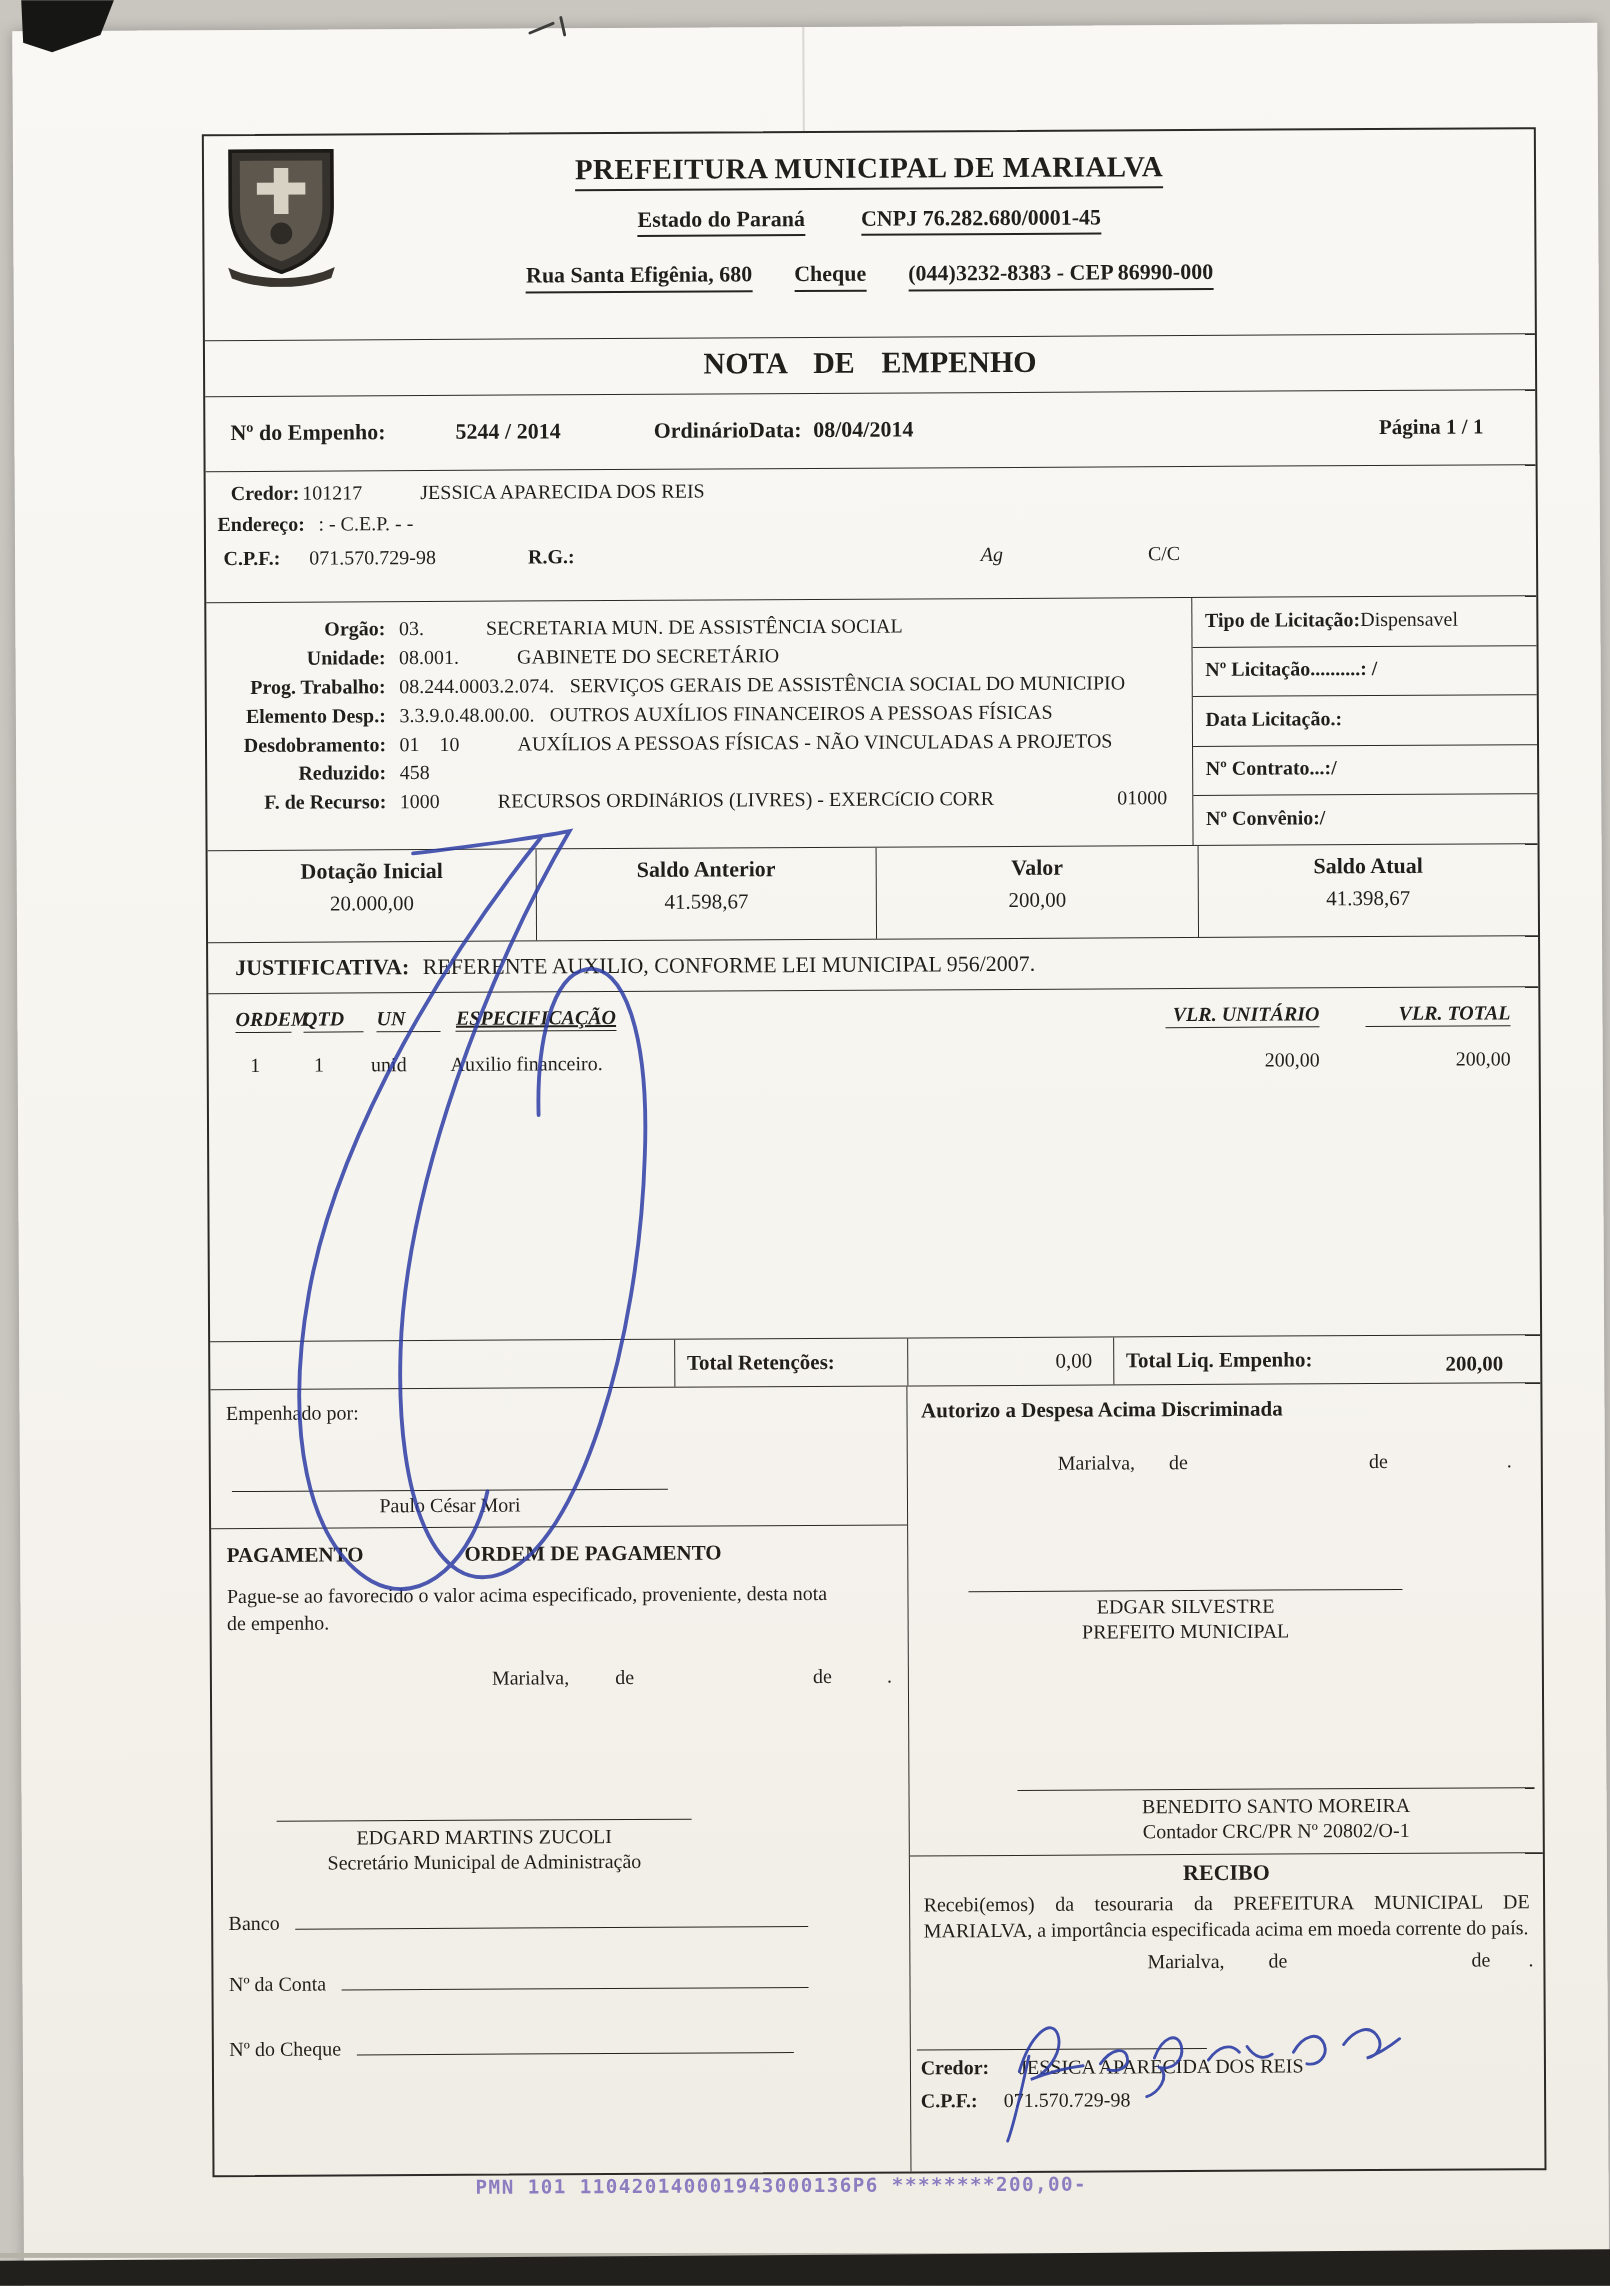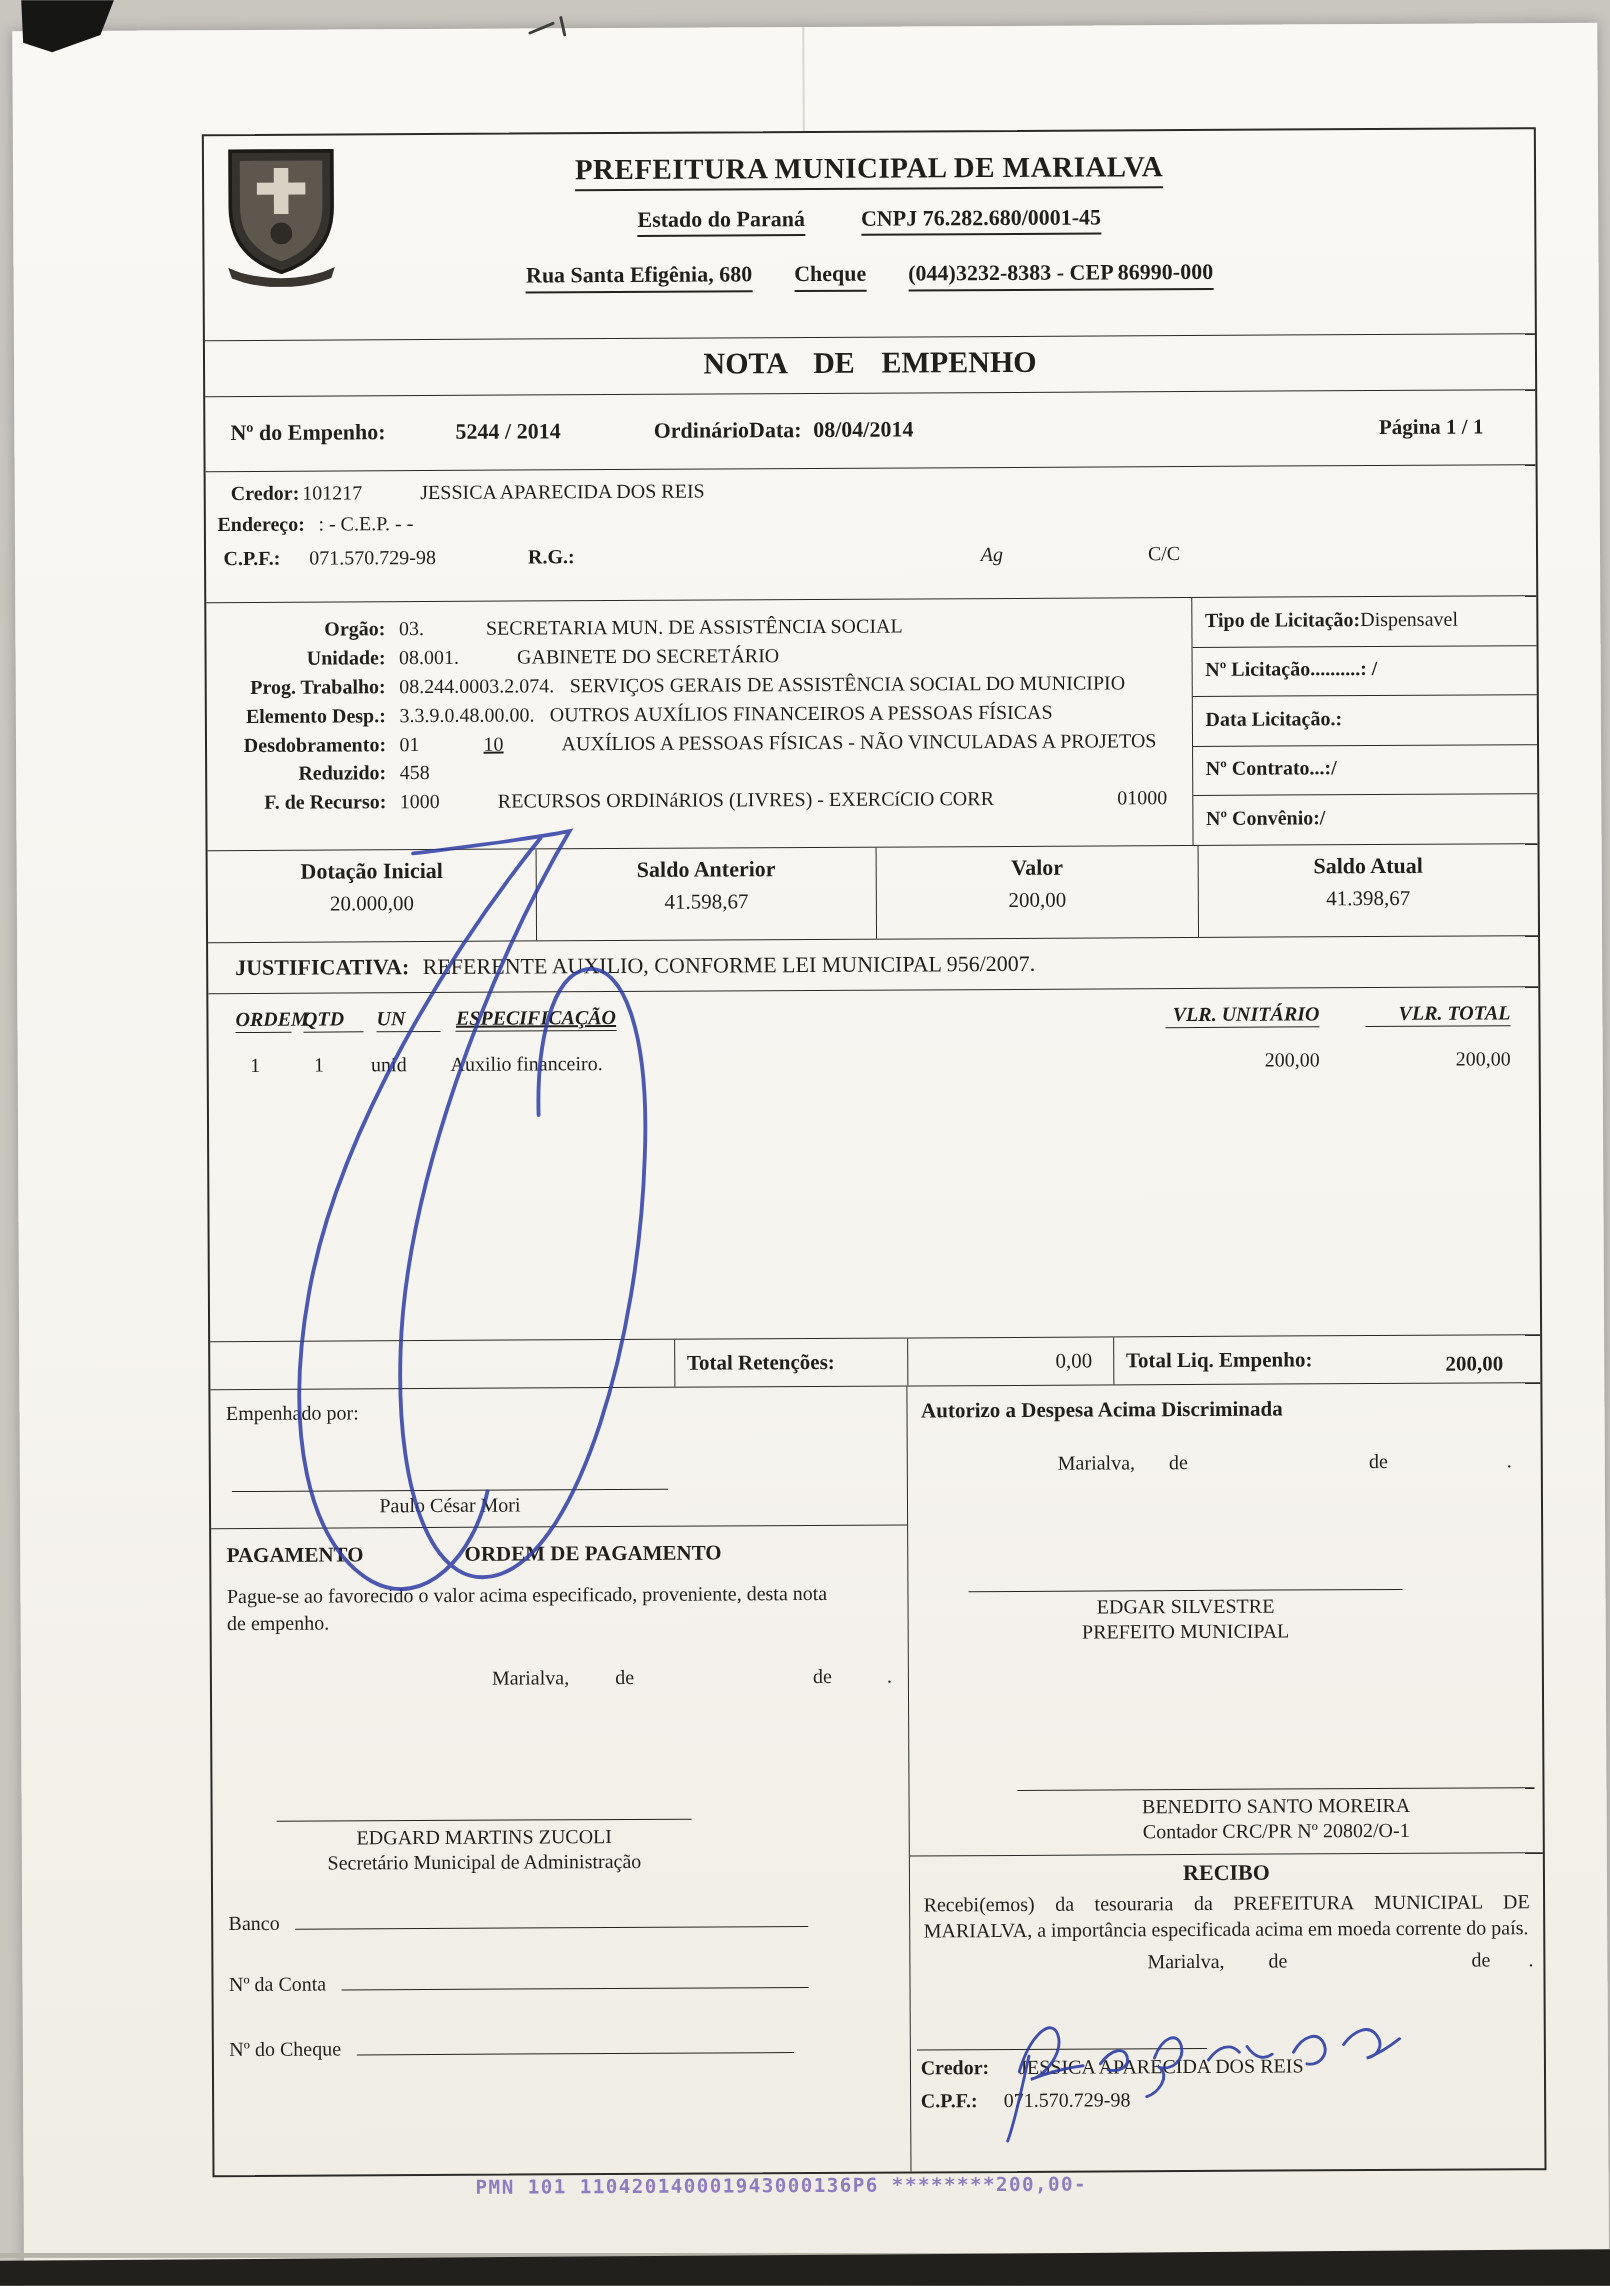--- a/index.html
+++ b/index.html
@@ -50,21 +50,21 @@
   .cr-code { margin-left:3px; } .cr-name { margin-left:58px; }
   .cr-end { margin-left:13.5px; }
   .cr-cpf { margin-left:29px; } .cr-rg { margin-left:92px; }
   .cr-ag { margin-left:406px;font-style:italic; } .cr-cc { margin-left:145px; }
 
   
   .sec-class { height:248px; display:flex; font-size:20px; }
   .cl-left { flex:1; padding-top:9.7px; }
   .cl-line { display:flex; align-items:baseline; margin-top:5.8px; }
   .cl-label { width:179px; text-align:right; font-weight:bold; flex:none; }
-  .cl-code { margin-left:13.5px; } .cl-code2 { margin-left:64px;text-decoration:underline; }
+  .cl-code { margin-left:13.5px; } .cl-code2 { margin-left:20px; }
   .cl-desc { margin-left:15.4px; } .gap-lg { margin-left:62px; } .gap-md { margin-left:58px; }
   .cl-extra { margin-left:auto; margin-right:25px; }
   .lic-col { width:345px; border-left:1.9px solid #2b2a26; display:flex; flex-direction:column; }
   .lic-row { flex:1; padding:10.6px 5.8px 0 12.6px; border-bottom:1.4px solid #2b2a26; white-space:nowrap; }
   .lic-row:last-child { border-bottom:none; }
 
   
   .sec-val { height:92px; display:flex; text-align:center; }
   .val-cell { padding-top:7.7px; }
   .val-cell + .val-cell { border-left:1.9px solid #2b2a26; }

